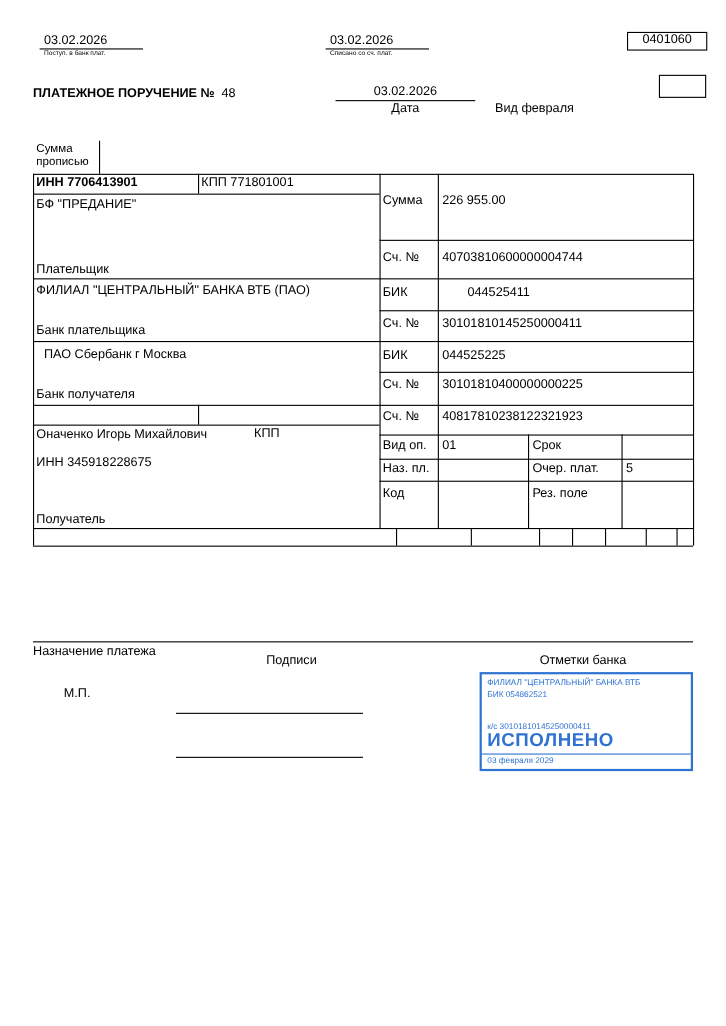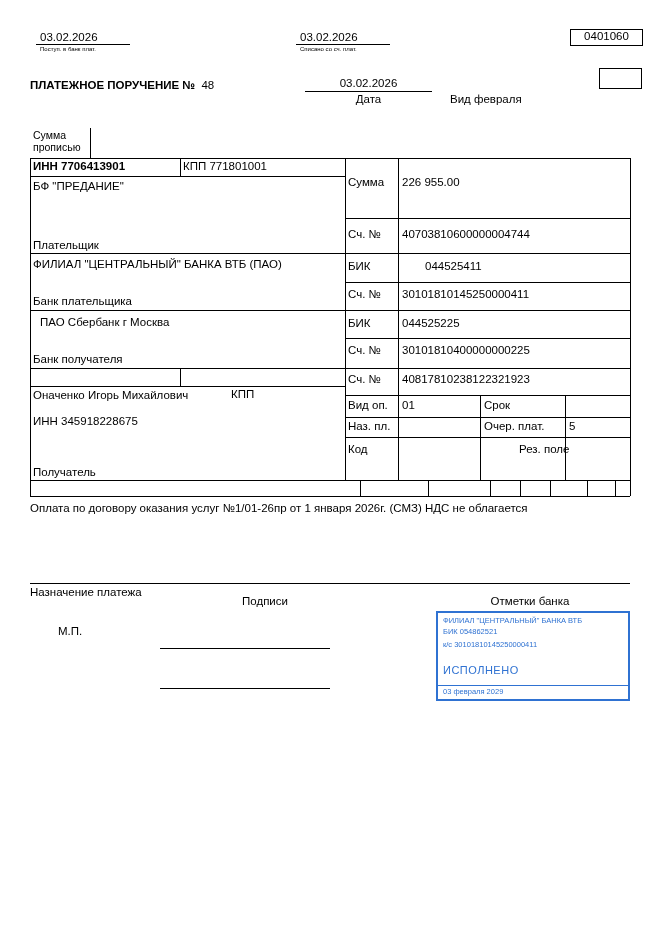--- a/index.html
+++ b/index.html
@@ -10,21 +10,21 @@
   .small { font-size:10.5px; }
   .tiny { font-size:6px; }
   .b { font-weight:bold; }
   .center { text-align:center; }
   .hl { position:absolute; height:0; border-top:1px solid #000; }
   .vl { position:absolute; width:0; border-left:1px solid #000; }
   .box { position:absolute; border:1px solid #000; display:flex; align-items:flex-start; justify-content:center; font-size:11.5px; }
   .stamp { position:absolute; left:436px; top:611px; width:194px; height:90px;
            border:2px solid var(--stamp,#2f72d2); color:var(--stamp,#2f72d2); }
   .stamp .st { position:absolute; white-space:nowrap; font-size:7.5px; line-height:1.1; }
-  .stamp .st-big { font-size:11px; font-weight:normal; letter-spacing:.5px; }
+  .stamp .st-big { font-size:17px; font-weight:bold; letter-spacing:.5px; }
   .stamp .sline { position:absolute; left:0; right:0; top:72px; border-top:1px solid var(--stamp,#2f72d2); }
   .blk span { display:block; }
 </style>
 </head>
 <body>
 
 <div class="page">
 
   <div class="t" style="left:40px; top:31px;">03.02.2026</div>
   <div class="hl" style="left:36px; top:44px; width:94px;"></div>
@@ -121,34 +121,33 @@
   <div class="t" style="left:348px; top:399px;">Вид оп.</div>
   <div class="t" style="left:402px; top:399px;">01</div>
   <div class="t" style="left:484px; top:399px;">Срок</div>
   <div class="t" style="left:569px; top:399px;"></div>
 
   <div class="t" style="left:348px; top:420px;">Наз. пл.</div>
   <div class="t" style="left:484px; top:420px;">Очер. плат.</div>
   <div class="t" style="left:569px; top:420px;">5</div>
 
   <div class="t" style="left:348px; top:443px;">Код</div>
-  <div class="t" style="left:484px; top:443px;margin-left:35px;">Рез. поле</div>
+  <div class="t" style="left:484px; top:443px;">Рез. поле</div>
 
-  <div class="t" style="left:30px; top:502px;">Оплата по договору оказания услуг №1/01-26пр от 1 января 2026г. (СМЗ) НДС не облагается</div>
   <div class="hl" style="left:30px; top:583px; width:600px;"></div>
   <div class="t" style="left:30px; top:586px;">Назначение платежа</div>
 
   <div class="t center" style="left:180px; top:595px; width:170px;">Подписи</div>
   <div class="t center" style="left:450px; top:595px; width:160px;">Отметки банка</div>
   <div class="t" style="left:58px; top:625px;">М.П.</div>
   <div class="hl" style="left:160px; top:648px; width:170px;"></div>
   <div class="hl" style="left:160px; top:688px; width:170px;"></div>
 
   <div class="stamp">
     <div class="st" style="left:5px; top:4px;">ФИЛИАЛ "ЦЕНТРАЛЬНЫЙ" БАНКА ВТБ</div>
     <div class="st" style="left:5px; top:15px;">БИК 054862521</div>
-    <div class="st" style="left:5px; top:28px;">к/с 30101810145250000411</div>
+    <div class="st" style="left:5px; top:44px;">к/с 30101810145250000411</div>
     <div class="st st-big" style="left:5px; top:51px;">ИСПОЛНЕНО</div>
     <div class="sline"></div>
     <div class="st" style="left:5px; top:75px;">03 февраля 2029</div>
   </div>
 
 </div>
 
 </body></html>

